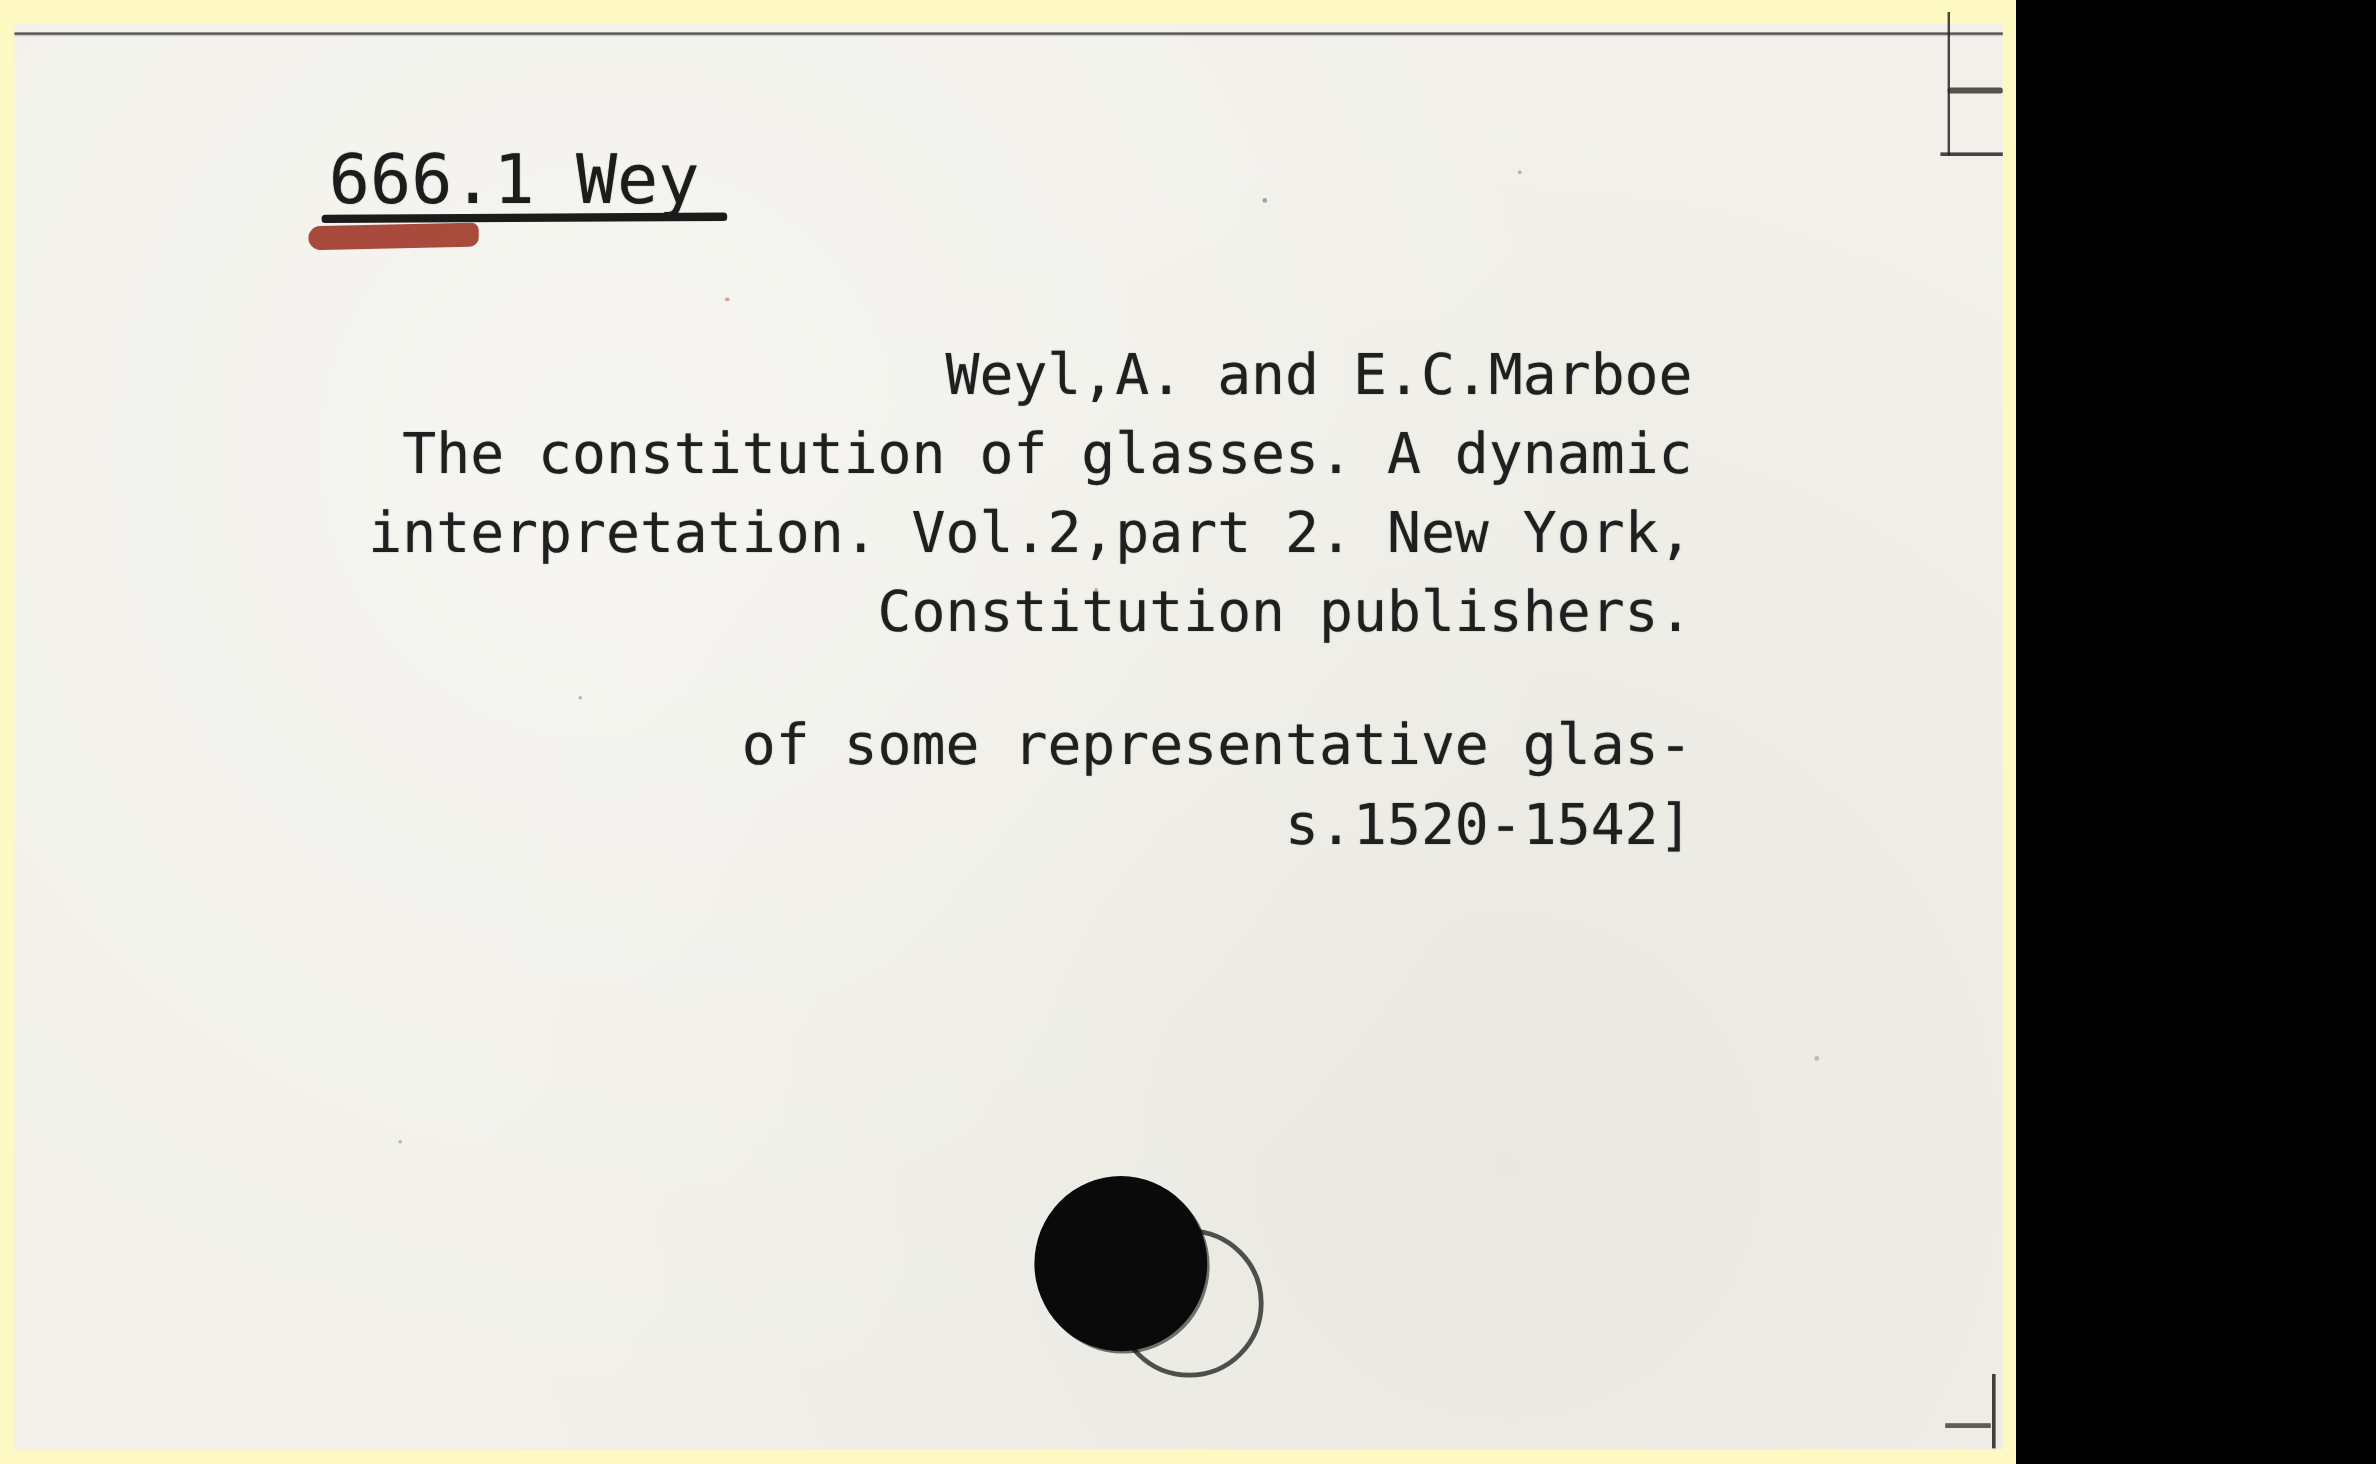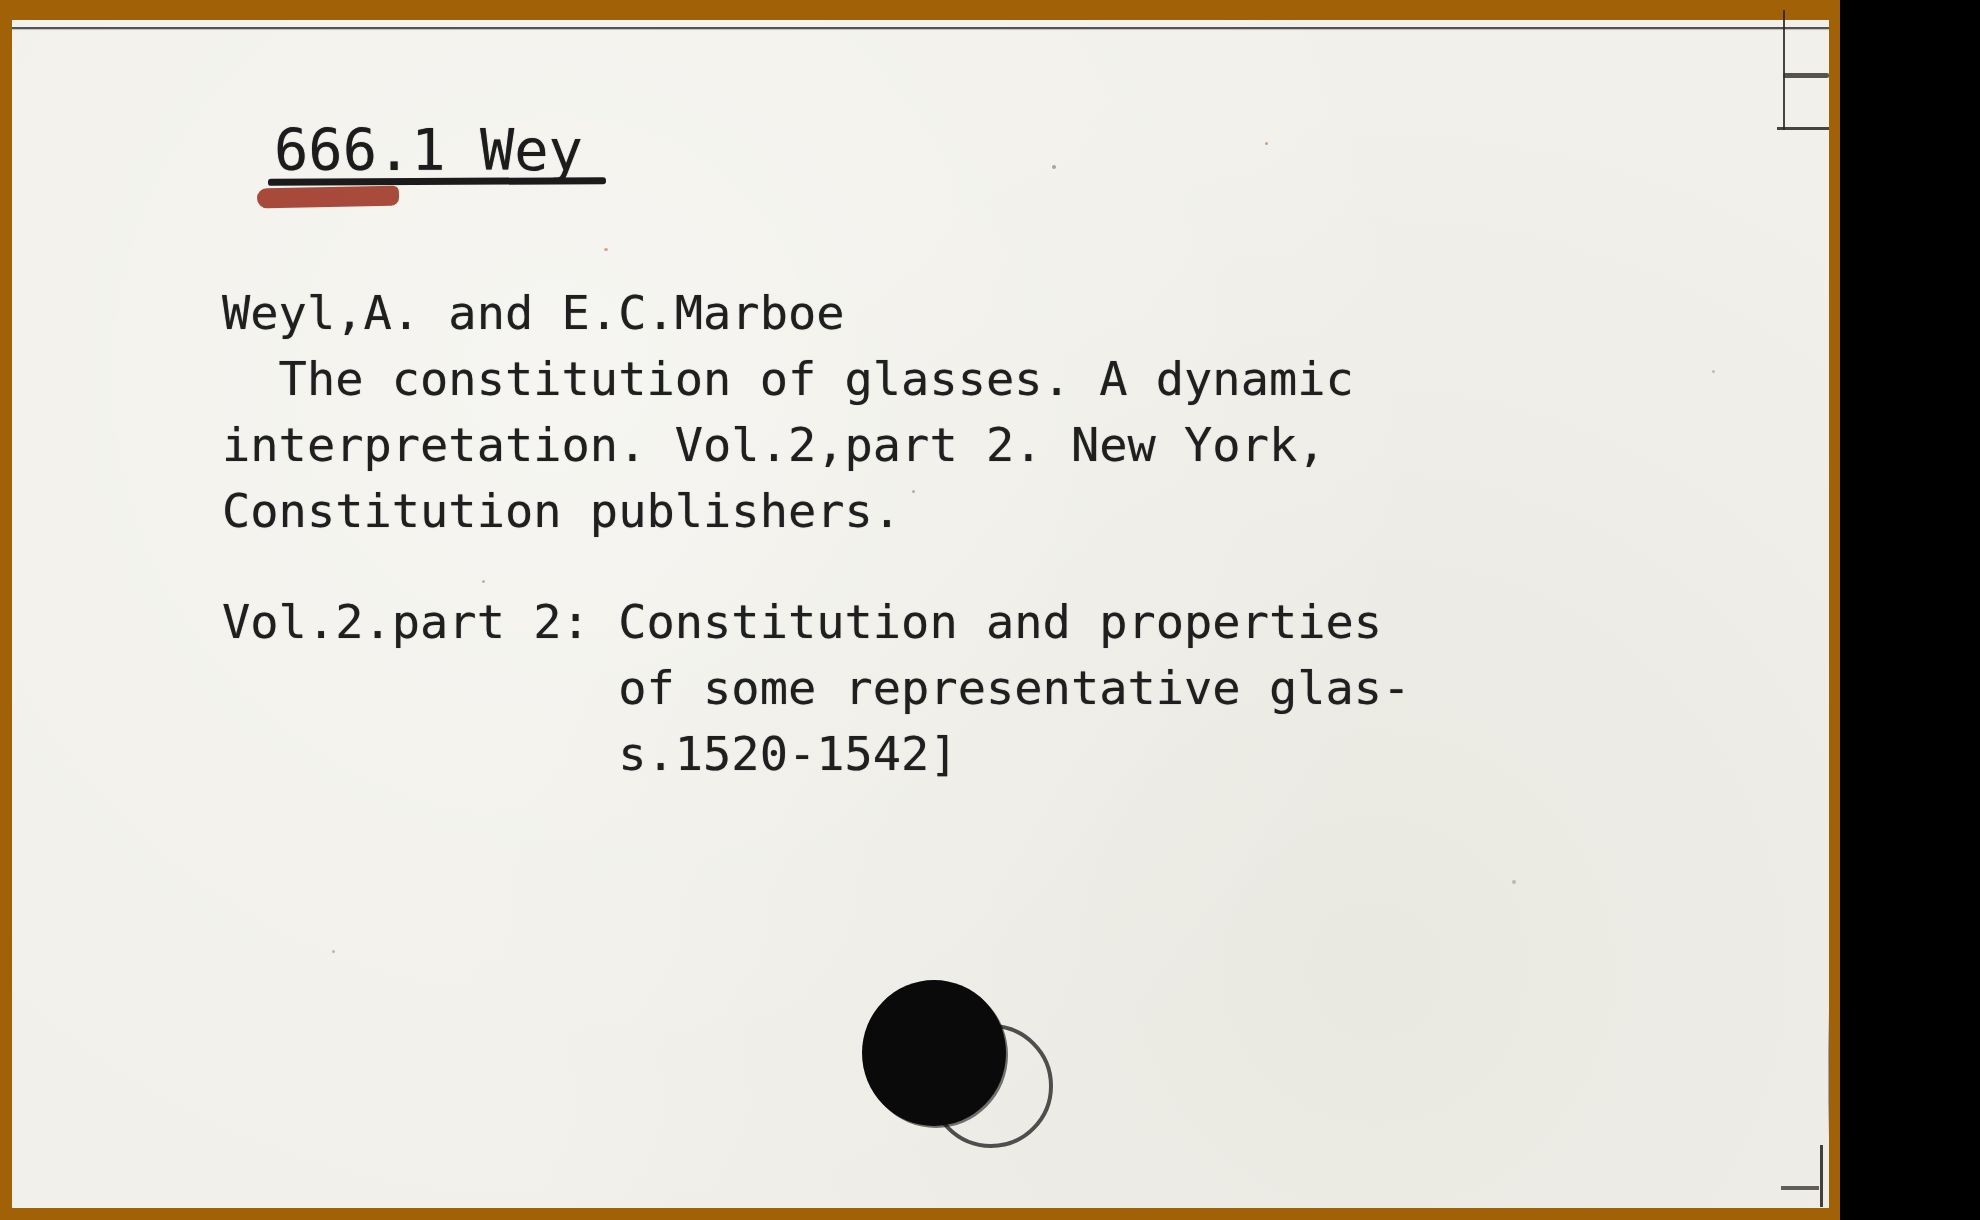--- a/index.html
+++ b/index.html
@@ -1,19 +1,19 @@
 <!DOCTYPE html>
 <html><head>
 <meta charset="utf-8">
 <style>
   html,body{margin:0;padding:0;background:#000;}
   .stage{
     position:relative;
-    width:1840px;height:1220px;
-    background:#a16207;
+    width:1680px;height:1220px;
+    background:#fef9c3;
     overflow:hidden;
     font-family:"DejaVu Sans Mono", monospace;
   }
   .card{
     position:absolute;
     left:12px;top:20px;right:11px;bottom:12px;
     background:#f1f0ea;
     background-image:
       radial-gradient(circle at 30% 30%, rgba(255,255,255,0.35), rgba(255,255,255,0) 60%),
       radial-gradient(circle at 75% 80%, rgba(210,208,198,0.25), rgba(210,208,198,0) 55%);
@@ -48,21 +48,21 @@
     border-radius:10px 6px 8px 10px;
     transform:rotate(-1.2deg);
   }
   .body-text{
     position:absolute;
     left:210px;top:260px;
     font-size:47px;line-height:66px;
     color:#1f1f1f;
     text-shadow:0 0 1px rgba(25,25,25,0.5);
   }
-  .line{white-space:pre;}
+  .line{white-space:pre;text-align:right;}
   .contents-block{margin-top:45px;}
   .punch-ring{
     position:absolute;
     left:917px;top:1004px;
     width:116px;height:116px;
     border:4px solid rgba(25,25,25,0.75);
     border-radius:50%;
     background:transparent;
   }
   .punch-hole{
@@ -127,21 +127,20 @@
     <div class="heading-highlight"></div>
 
     <div class="body-text">
       <div class="citation-block">
         <div class="line">Weyl,A. and E.C.Marboe</div>
         <div class="line">  The constitution of glasses. A dynamic</div>
         <div class="line">interpretation. Vol.2,part 2. New York,</div>
         <div class="line">Constitution publishers.</div>
       </div>
       <div class="contents-block">
-        <div class="line">Vol.2.part 2: Constitution and properties</div>
         <div class="line">              of some representative glas-</div>
         <div class="line">              s.1520-1542]</div>
       </div>
     </div>
 
     <div class="punch-ring"></div>
     <div class="punch-hole"></div>
 
     <div class="guide-vline-top"></div>
     <div class="guide-hline-1"></div>

